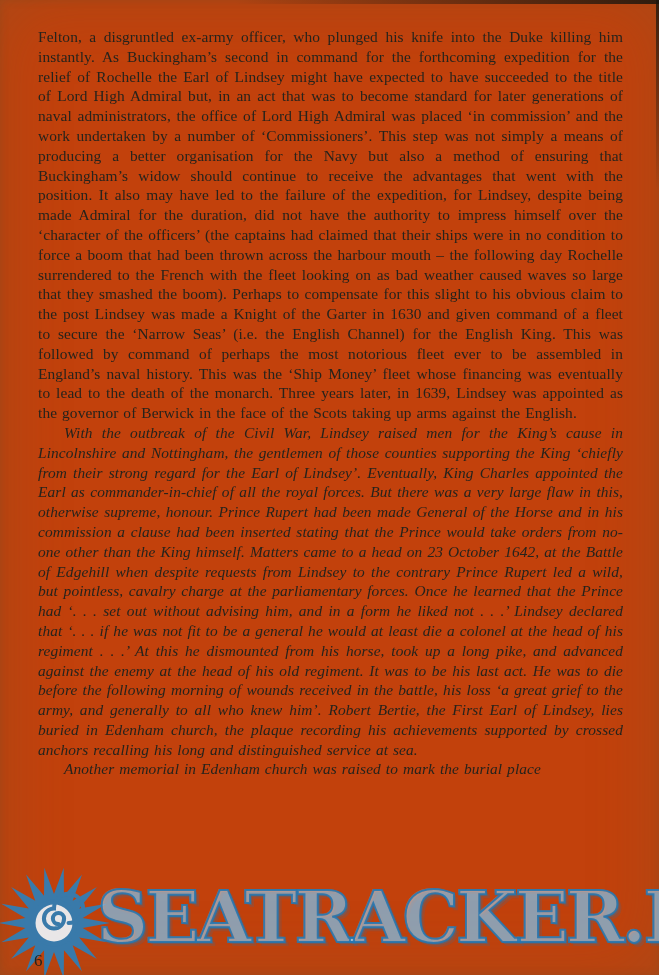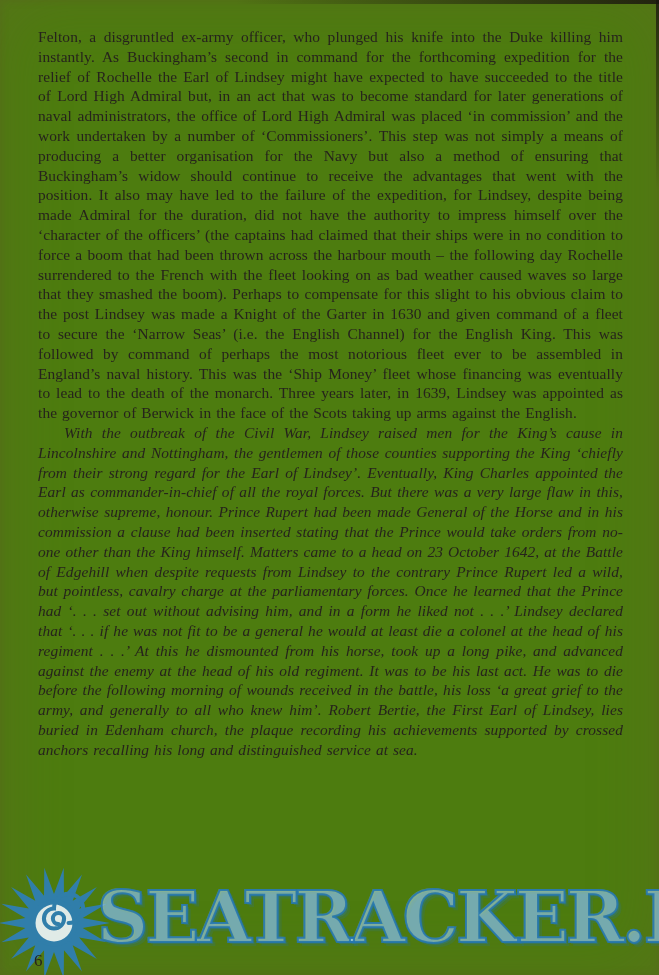--- a/index.html
+++ b/index.html
@@ -5,21 +5,21 @@
   html, body {
     margin: 0;
     padding: 0;
     background: #8a8578;
   }
   .page {
     position: relative;
     width: 659px;
     height: 975px;
     margin: 0 auto;
-    background: #4d7c0f;
+    background: #c2410c;
     box-shadow: inset 0 0 70px rgba(110, 92, 55, 0.28), inset 0 0 8px rgba(90, 75, 45, 0.25);
     overflow: hidden;
   }
   .scan-edge-top {
     position: absolute;
     top: 0; left: 235px; right: 0; height: 4px;
     background: linear-gradient(to right, rgba(30,26,18,0), rgba(25,21,14,0.85));
     pointer-events: none;
   }
   .scan-edge-right {
@@ -95,20 +95,21 @@
 <body>
 
 <div class="page">
 
   <div class="scan-edge-top"></div>
   <div class="scan-edge-right"></div>
 
   <div class="text-block">
     <p>Felton, a disgruntled ex-army officer, who plunged his knife into the Duke killing him instantly. As Buckingham’s second in command for the forthcoming expedition for the relief of Rochelle the Earl of Lindsey might have expected to have succeeded to the title of Lord High Admiral but, in an act that was to become standard for later generations of naval administrators, the office of Lord High Admiral was placed ‘in commission’ and the work undertaken by a number of ‘Commissioners’. This step was not simply a means of producing a better organisation for the Navy but also a method of ensuring that Buckingham’s widow should continue to receive the advantages that went with the position. It also may have led to the failure of the expedition, for Lindsey, despite being made Admiral for the duration, did not have the authority to impress himself over the ‘character of the officers’ (the captains had claimed that their ships were in no condition to force a boom that had been thrown across the harbour mouth – the following day Rochelle surrendered to the French with the fleet looking on as bad weather caused waves so large that they smashed the boom). Perhaps to compensate for this slight to his obvious claim to the post Lindsey was made a Knight of the Garter in 1630 and given command of a fleet to secure the ‘Narrow Seas’ (i.e. the English Channel) for the English King. This was followed by command of perhaps the most notorious fleet ever to be assembled in England’s naval history. This was the ‘Ship Money’ fleet whose financing was eventually to lead to the death of the monarch. Three years later, in 1639, Lindsey was appointed as the governor of Berwick in the face of the Scots taking up arms against the English.</p>
     <p class="indent">With the outbreak of the Civil War, Lindsey raised men for the King’s cause in Lincolnshire and Nottingham, the gentlemen of those counties supporting the King ‘chiefly from their strong regard for the Earl of Lindsey’. Eventually, King Charles appointed the Earl as commander-in-chief of all the royal forces. But there was a very large flaw in this, otherwise supreme, honour. Prince Rupert had been made General of the Horse and in his commission a clause had been inserted stating that the Prince would take orders from no-one other than the King himself. Matters came to a head on 23 October 1642, at the Battle of Edgehill when despite requests from Lindsey to the contrary Prince Rupert led a wild, but pointless, cavalry charge at the parliamentary forces. Once he learned that the Prince had ‘. . . set out without advising him, and in a form he liked not . . .’ Lindsey declared that ‘. . . if he was not fit to be a general he would at least die a colonel at the head of his regiment . . .’ At this he dismounted from his horse, took up a long pike, and advanced against the enemy at the head of his old regiment. It was to be his last act. He was to die before the following morning of wounds received in the battle, his loss ‘a great grief to the army, and generally to all who knew him’. Robert Bertie, the First Earl of Lindsey, lies buried in Edenham church, the plaque recording his achievements supported by crossed anchors recalling his long and distinguished service at sea.</p>
+    <p class="indent">Another memorial in Edenham church was raised to mark the burial place</p>
   </div>
 
   <div class="watermark">
     <svg class="sunburst" viewBox="0 0 100 100" aria-hidden="true">
       <polygon fill="#2e7fb8" points="100,50 75.6,54.5 97,67.1 72.5,63 88.3,82.1 66.7,69.9 75,93.3 58.9,74.4 58.7,99.3 50,76 41.3,99.3 41.1,74.4 25,93.3 33.3,69.9 11.7,82.1 27.5,63 3,67.1 24.4,54.5 0,50 24.4,45.5 3,32.9 27.5,37 11.7,17.9 33.3,30.1 25,6.7 41.1,25.6 41.3,0.7 50,24 58.7,0.7 58.9,25.6 75,6.7 66.7,30.1 88.3,17.9 72.5,37 97,32.9 75.6,45.5"></polygon>
       <circle cx="50" cy="50" r="21" fill="#2e7fb8"></circle>
       <circle cx="50" cy="50" r="16.5" fill="#edf5fa"></circle>
       <path d="M 63 50 A 13 13 0 1 0 50 37 A 9 9 0 1 0 59 46 A 5 5 0 1 0 54 51" fill="none" stroke="#2e7fb8" stroke-width="3.6" stroke-linecap="round"></path>
     </svg>
     <span class="watermark-text">SEATRACKER.RU</span>

